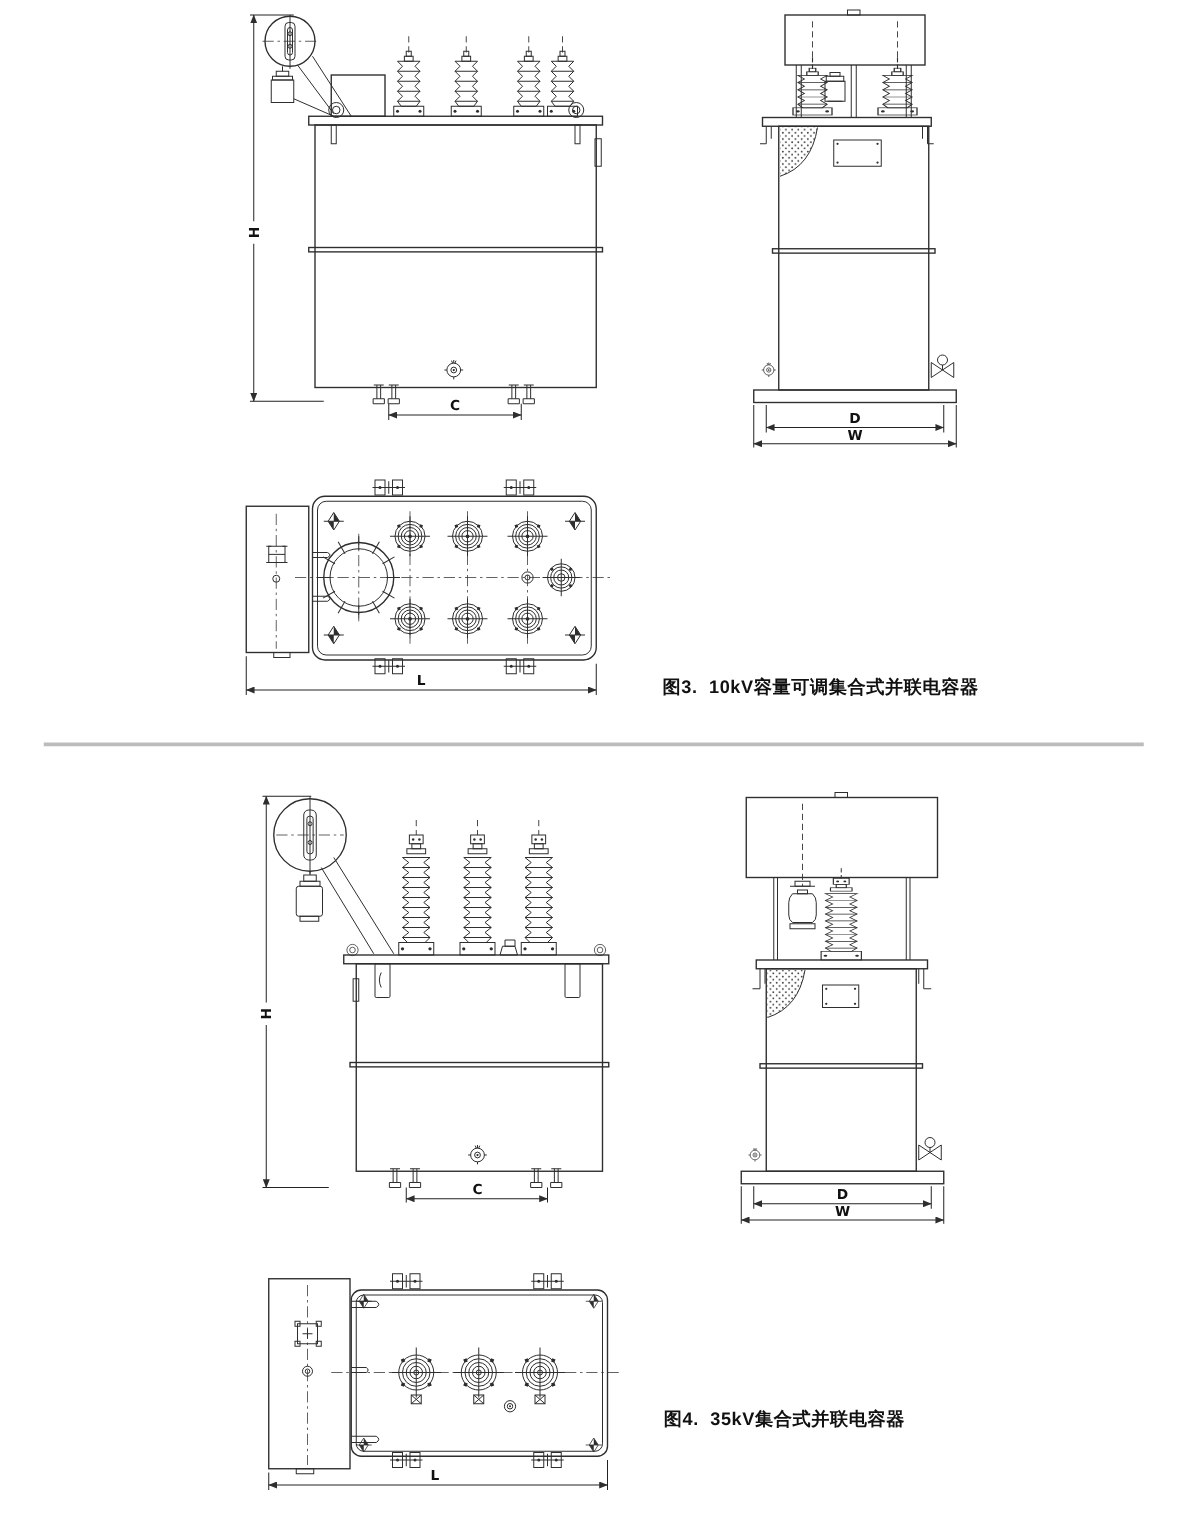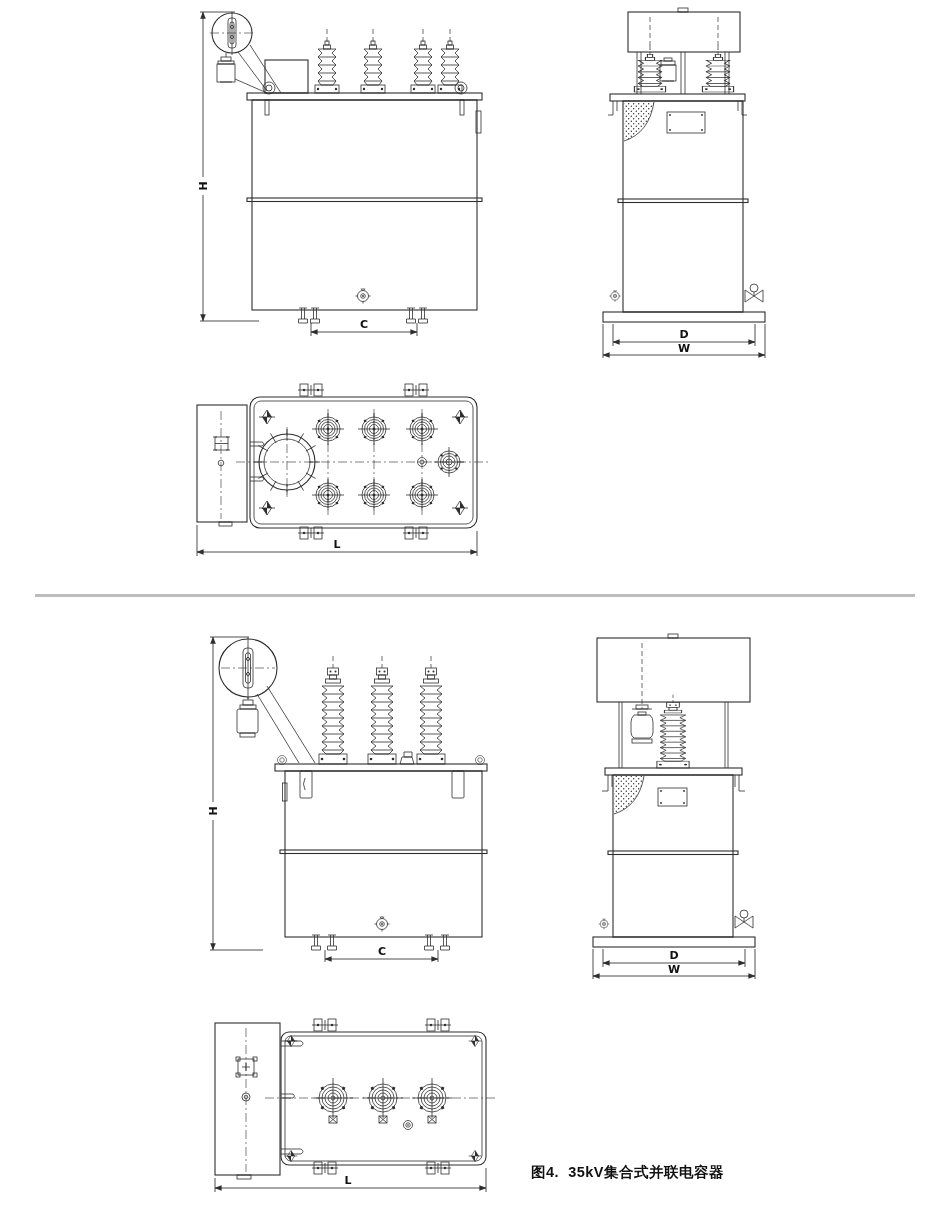--- a/index.html
+++ b/index.html
@@ -280,20 +280,21 @@
       </g>
       <line class="cl" x1="46" y1="87" x2="298" y2="87"></line>
     </g>
     <g>
       <path class="dim" d="M7,150 V181 M287,156 V181"></path>
       <line class="dim" x1="7" y1="177" x2="287" y2="177" marker-start="url(#ah)" marker-end="url(#ah)"></line>
       <text class="dimlabel" x="147" y="173" text-anchor="middle">L</text>
     </g>
   </svg>
 
+  <div class="caption" style="left:530px;top:540px">图3.  10kV容量可调集合式并联电容器</div>
 
   <div class="divider"></div>
 
   <svg class="view" style="left:195px;top:628px" width="320" height="362" viewBox="0 0 320 362">
     <g>
       <line class="dim" x1="18" y1="9" x2="18" y2="322" marker-start="url(#ah)" marker-end="url(#ah)"></line>
       <line class="dim" x1="15" y1="9" x2="54" y2="9"></line>
       <line class="dim" x1="15" y1="322" x2="68" y2="322"></line>
       <rect class="whitebg" x="11" y="174" width="12" height="18"></rect>
       <text class="dimlabel" transform="translate(22,183) rotate(-90)" text-anchor="middle">H</text>
@@ -429,15 +430,15 @@
       <circle class="fil" cx="213" cy="115" r="0.8"></circle>
       <line class="cl" x1="70" y1="88" x2="300" y2="88"></line>
     </g>
     <g>
       <path class="dim" d="M20,168 V182 M291,158 V182"></path>
       <line class="dim" x1="20" y1="178" x2="291" y2="178" marker-start="url(#ah)" marker-end="url(#ah)"></line>
       <text class="dimlabel" x="153" y="174" text-anchor="middle">L</text>
     </g>
   </svg>
 
-  <div class="caption" style="left:531px;top:1163px">图4.  35kV集合式并联电容器</div>
+  <div class="caption" style="left:531px;top:1126px">图4.  35kV集合式并联电容器</div>
 
 </div>
 
 </body></html>

